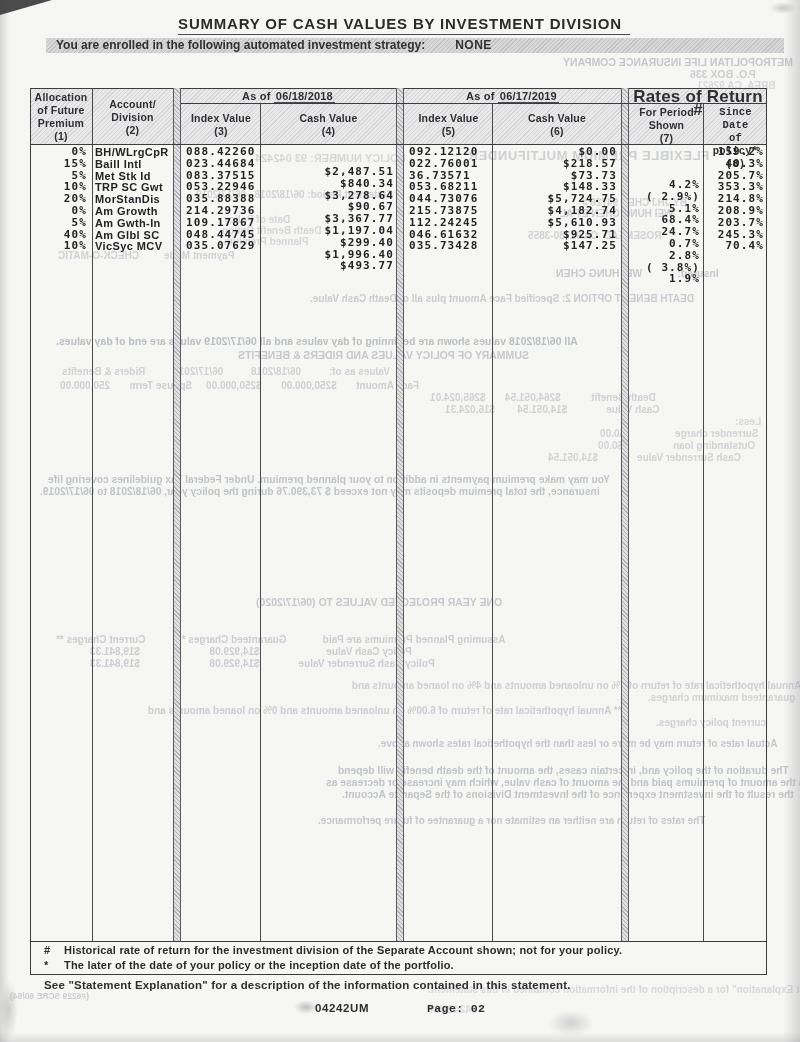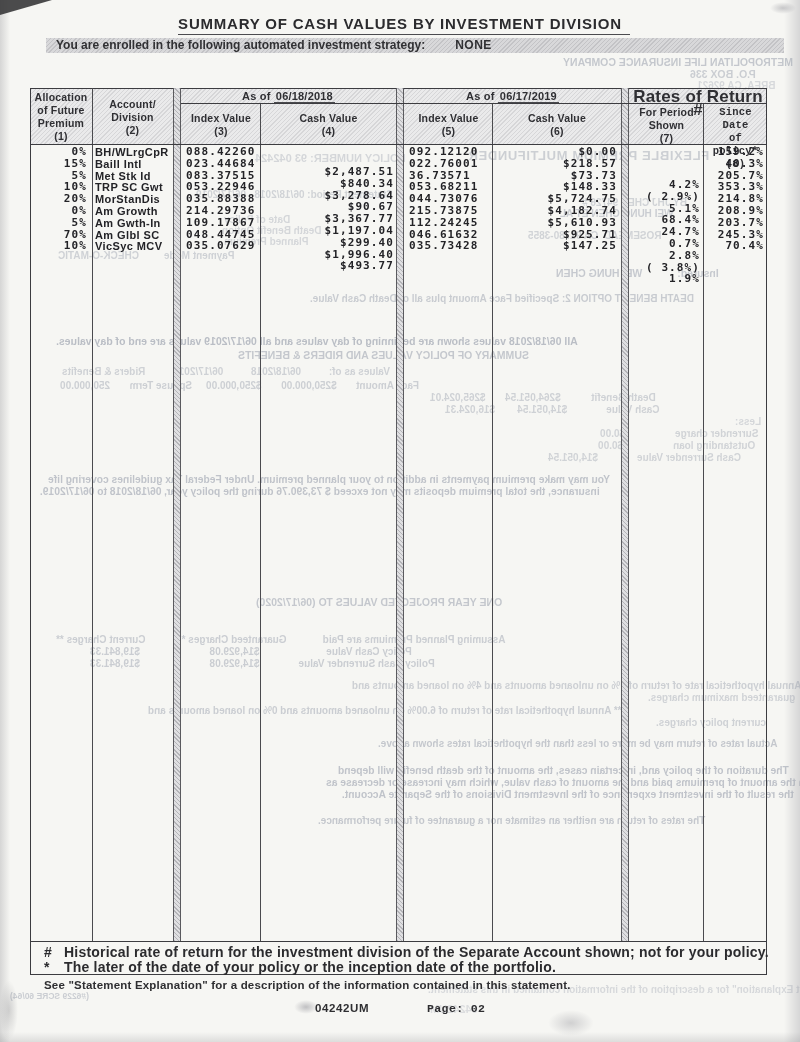--- a/index.html
+++ b/index.html
@@ -62,21 +62,21 @@
   .ca{left:30px;width:57px;text-align:right;}
   .cb{left:95px;width:80px;}
   .cc{left:186px;}
   .cd{left:188px;width:206px;text-align:right;margin-top:20px;}
   .ce{left:409px;}
   .cf{left:410px;width:207px;text-align:right;}
   .cg{left:632px;width:68px;text-align:right;margin-top:33px;}
   .ch{left:702px;width:62px;text-align:right;}
 
   
-  .fnote{position:absolute;left:44px;z-index:2;font-size:14px;font-weight:600;color:#2b2b2e;letter-spacing:.2px;}
+  .fnote{position:absolute;left:44px;z-index:2;font-size:11px;font-weight:600;color:#2b2b2e;letter-spacing:.2px;}
   .fmark{display:inline-block;width:20px;}
   .see-note{position:absolute;left:44px;top:979px;z-index:2;font-size:11.5px;font-weight:600;color:#2e2e31;letter-spacing:.2px;}
   .form-code{position:absolute;left:315px;top:1002px;z-index:2;font-size:11.5px;font-weight:600;color:#2e2e31;letter-spacing:.6px;}
   .page-num{position:absolute;left:427px;top:1002px;z-index:2;font-size:11.5px;font-weight:600;color:#2e2e31;letter-spacing:.4px;font-family:Liberation Mono, monospace;}
 
   
   .ghost{position:absolute;z-index:1;transform:scaleX(-1);color:#8f96a5;
     white-space:pre;font-weight:600;line-height:1.1;}
 </style>
 </head>
@@ -219,21 +219,21 @@
   <span class="ca mono">5%</span>
   <span class="cb txtc">Am Gwth-In</span>
   <span class="cc mono">109.17867</span>
   <span class="cd mono">$299.40</span>
   <span class="ce mono">112.24245</span>
   <span class="cf mono">$5,610.93</span>
   <span class="cg mono">2.8%</span>
   <span class="ch mono">203.7%</span>
 </div>
 <div class="trow" style="top:229px;">
-  <span class="ca mono">70%</span>
+  <span class="ca mono">40%</span>
   <span class="cb txtc">Am Glbl SC</span>
   <span class="cc mono">048.44745</span>
   <span class="cd mono">$1,996.40</span>
   <span class="ce mono">046.61632</span>
   <span class="cf mono">$925.71</span>
   <span class="cg mono">( 3.8%)</span>
   <span class="ch mono">245.3%</span>
 </div>
 <div class="trow" style="top:240px;">
   <span class="ca mono">10%</span>

